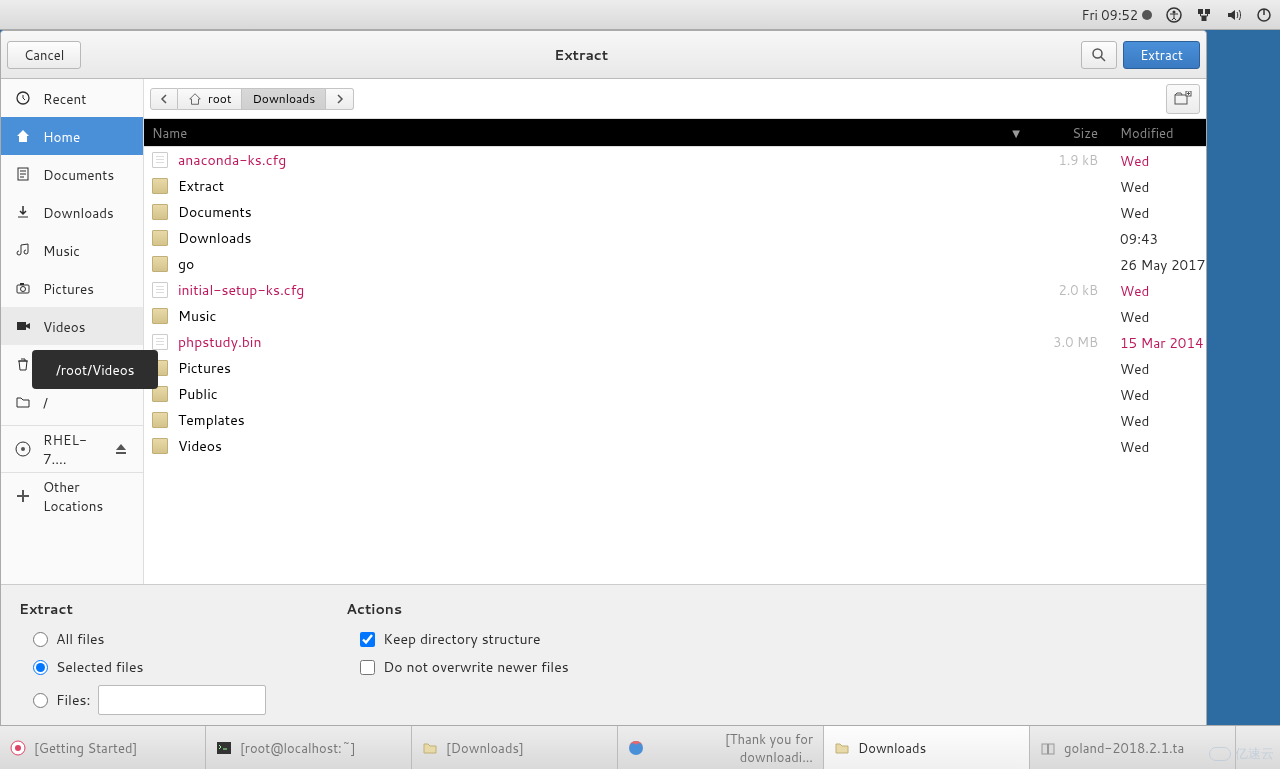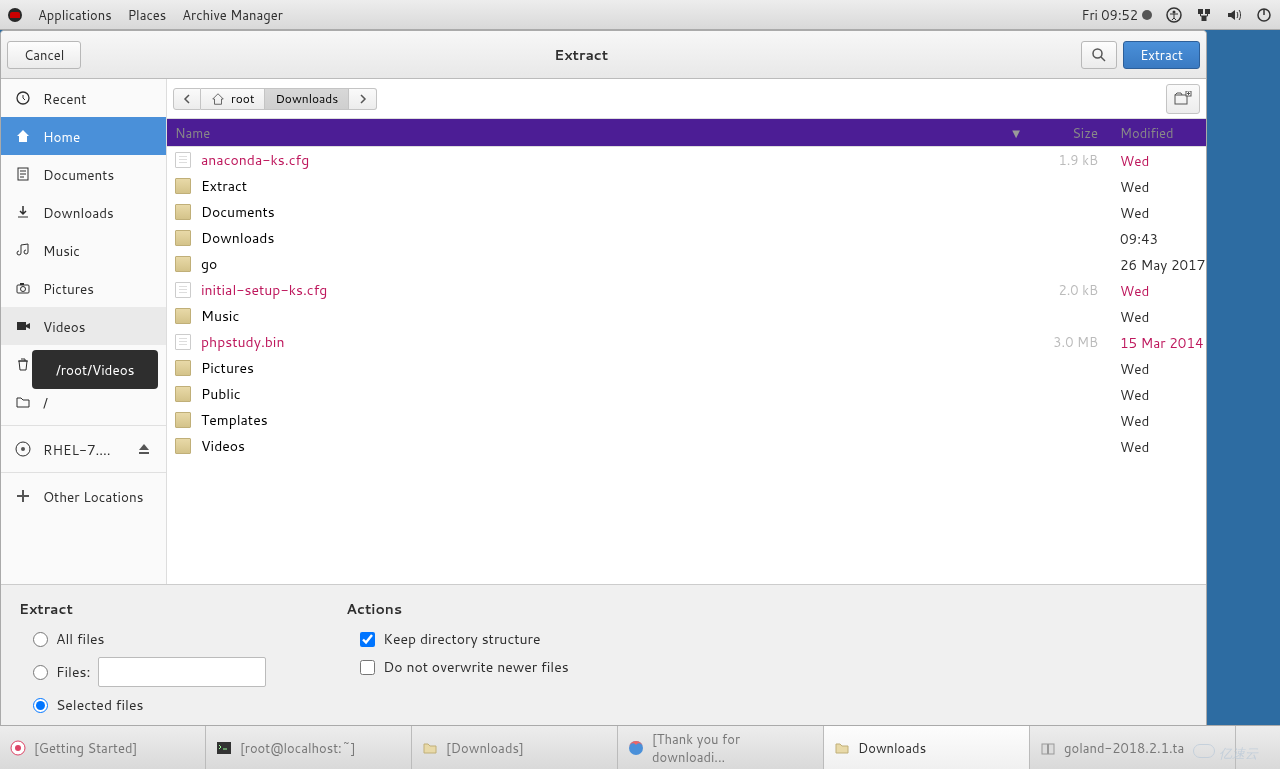--- a/index.html
+++ b/index.html
@@ -22,21 +22,21 @@
 .hb-btn { height:28px; padding:0 16px; border:1px solid #b8b8b8; border-radius:3px; background:linear-gradient(#fdfdfd,#ebebeb); font-size:13px; color:#2e2e2e; cursor:pointer; display:flex;align-items:center;justify-content:center;}
 .hb-btn.primary { background:linear-gradient(#4a90d9,#3a7ac2); border-color:#2d5f99; color:#fff; font-weight:500;}
 .hb-btn.icon { width:36px; padding:0;}
 .hb-title { flex:1; text-align:center; font-weight:600; font-size:14px; color:#2e2e2e;}
 .hb-right{display:flex;gap:6px;}
 
 
 .body { flex:1; display:flex; overflow:hidden; }
 
 
-.sidebar { width:166px; background:#fafafa; border-right:1px solid #ddd; overflow-y:auto;}
+.sidebar { width:143px; background:#fafafa; border-right:1px solid #ddd; overflow-y:auto;}
 .side-item { height:38px; display:flex; align-items:center; padding:0 14px; gap:12px; font-size:13.5px; color:#2e2e2e; cursor:pointer;}
 .side-item.selected { background:#4a90d9; color:#fff;}
 .side-item.hover-vid { background:#eaeaea;}
 .side-sep { height:1px; background:#e0e0e0; margin:4px 0;}
 .side-icon{width:16px;height:16px;fill:#555;flex-shrink:0;}
 .side-item.selected .side-icon{fill:#fff;}
 .eject{margin-left:auto;}
 
 
 .tooltip { position:absolute; left:32px; top:350px; background:#2e2e2e; color:#fff; padding:10px 24px; border-radius:4px; font-size:13.5px; z-index:50;}
@@ -45,21 +45,21 @@
 .main { flex:1; display:flex; flex-direction:column; background:#fff;}
 .pathbar-row{height:40px;border-bottom:1px solid #ddd;display:flex;align-items:center;padding:4px 6px;gap:0;}
 .path-chip{height:22px;border:1px solid #c4c4c4;background:linear-gradient(#fafafa,#ececec);display:flex;align-items:center;padding:0 10px;font-size:12px;gap:6px;cursor:pointer;}
 .path-chip:first-child{border-radius:3px 0 0 3px;width:28px;padding:0;justify-content:center;}
 .path-chip.last{border-radius:0 3px 3px 0;width:28px;padding:0;justify-content:center;}
 .path-chip.active{background:linear-gradient(#d8d8d8,#cfcfcf);}
 .path-chip + .path-chip{border-left:none;}
 .newfolder{margin-left:auto;width:34px;height:30px;border:1px solid #c4c4c4;border-radius:3px;background:linear-gradient(#fafafa,#ececec);display:flex;align-items:center;justify-content:center;cursor:pointer;}
 
 
-.cols{height:28px;background:#4c1d95;border-bottom:1px solid #ddd;display:flex;align-items:center;font-size:13px;color:#888;}
+.cols{height:28px;background:#000000;border-bottom:1px solid #ddd;display:flex;align-items:center;font-size:13px;color:#888;}
 .col-name{flex:1;padding-left:8px;display:flex;align-items:center;gap:6px;}
 .col-size{width:80px;text-align:right;padding-right:12px;}
 .col-mod{width:96px;padding-left:10px;}
 .sort-arrow{margin-left:auto;margin-right:10px;color:#999;font-size:10px;}
 
 
 .filelist{flex:1;overflow-y:auto;}
 .row{height:26px;display:flex;align-items:center;font-size:14px;padding-left:8px;}
 .row .ic{width:16px;height:16px;margin-right:10px;flex-shrink:0;}
 .row .nm{flex:1;}
@@ -74,39 +74,33 @@
 .file-ic::after{content:"";position:absolute;top:3px;left:3px;right:3px;height:1px;background:#ddd;box-shadow:0 3px 0 #ddd,0 6px 0 #ddd;}
 
 
 .options{border-top:1px solid #ccc;background:#f0f0f0;padding:14px 18px 16px;display:flex;gap:80px;}
 .opt-col h4{font-size:14px;font-weight:600;margin-bottom:10px;color:#2e2e2e;}
 .opt-row{display:flex;align-items:center;gap:8px;font-size:14px;margin:8px 0 8px 14px;color:#2e2e2e;}
 .opt-row input[type="text"]{width:168px;height:30px;border:1px solid #bbb;border-radius:2px;padding:0 6px;background:#fff;}
 input[type="radio"],input[type="checkbox"]{width:15px;height:15px;}
 
 
-.taskbar{position:absolute;left:0;bottom:0;width:1280px;height:44px;background:linear-gradient(#ededed,#d9d9d9);border-top:1px solid #aaa;display:flex;}
+.taskbar{position:absolute;left:0;bottom:0;width:1280px;height:44px;background:linear-gradient(#ededed,#d9d9d9);border-top:1px solid #aaa;display:flex;text-align:right;}
 .task{flex:0 0 206px;border-right:1px solid #bbb;display:flex;align-items:center;gap:8px;padding:0 10px;font-size:13px;color:#777;cursor:pointer;}
 .task.active{background:linear-gradient(#fdfdfd,#f0f0f0);color:#2e2e2e;}
 .task .tic{width:16px;height:16px;flex-shrink:0;}
 
 
-.wm{position:absolute;right:22px;bottom:6px;color:#b8c8d8;font-size:13px;opacity:.7;display:flex;gap:4px;z-index:60;font-style:italic;}
+.wm{position:absolute;right:6px;bottom:6px;color:#b8c8d8;font-size:13px;opacity:.7;display:flex;align-items:center;gap:4px;z-index:60;}
 .wm .cloud{width:22px;height:14px;border:1.5px solid #b8c8d8;border-radius:8px;position:relative;}
 </style>
 </head>
 <body>
 
 <div class="top-panel">
-  <div class="left">
-    <span class="hat"></span>
-    <span>Applications</span>
-    <span>Places</span>
-    <span>Archive Manager</span>
-  </div>
   <div class="right">
     <span><span>Fri 09:52</span><span class="dot"></span></span>
     <svg class="sys-icon" viewBox="0 0 16 16">
         <circle cx="8" cy="8" r="7" fill="none" stroke="#333" stroke-width="1.5"></circle>
         <circle cx="8" cy="5" r="1.5"></circle>
         <path d="M4 7h8M8 7v4m-2 2l2-2 2 2" stroke="#333" fill="none"></path>
       </svg>
     <svg class="sys-icon" viewBox="0 0 16 16">
         <rect x="2" y="2" width="5" height="5"></rect>
         <rect x="9" y="2" width="5" height="5"></rect>
@@ -341,27 +335,27 @@
   </div>
 
   <div class="options">
     <div class="opt-col">
       <h4>Extract</h4>
       <label class="opt-row">
           <input type="radio" name="ex" style=""> 
           <span>All files</span>
         </label>
       <label class="opt-row">
+          <input type="radio" name="ex" checked="" style=""> 
+          <span>Selected files</span>
+        </label>
+      <label class="opt-row">
           <input type="radio" name="ex" style=""> 
           <span>Files:</span> 
           <input type="text" style="">
-        </label>
-      <label class="opt-row">
-          <input type="radio" name="ex" checked="" style=""> 
-          <span>Selected files</span>
         </label>
     </div>
     <div class="opt-col">
       <h4>Actions</h4>
       <label class="opt-row">
           <input type="checkbox" checked="" style=""> 
           <span>Keep directory structure</span>
         </label>
       <label class="opt-row">
           <input type="checkbox" style=""> 

